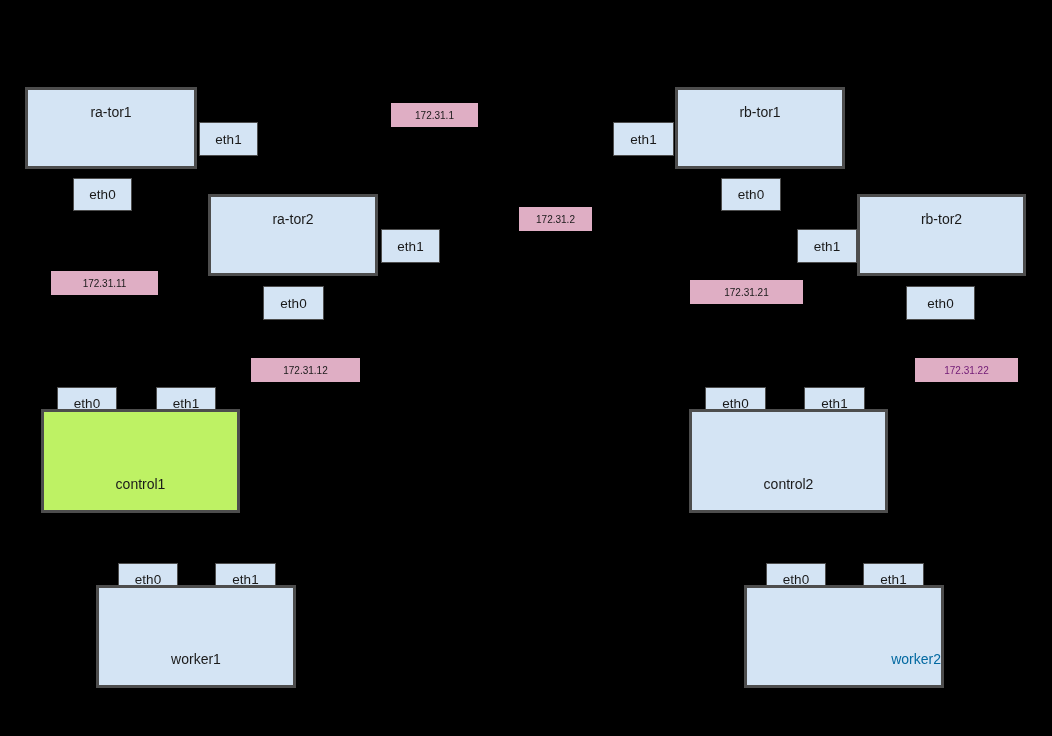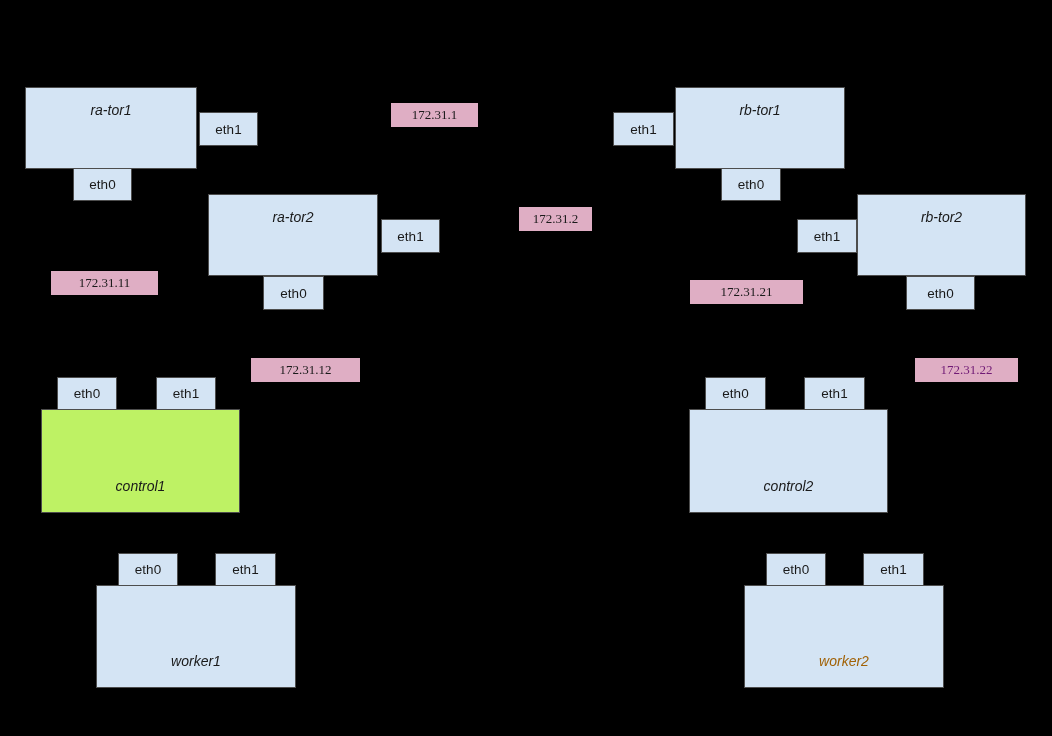--- a/index.html
+++ b/index.html
@@ -13,25 +13,24 @@
     width: 1052px;
     height: 736px;
     background: #000000;
     overflow: hidden;
     font-family: "Liberation Sans", sans-serif;
   }
   .node {
     position: absolute;
     box-sizing: border-box;
     background: #d4e4f4;
-    border: 1px solid #404040;
+    border: 3px solid #404040;
     color: #1a1a1a;
     font-size: 14px;
     z-index: 2;
-    font-style: italic;
   }
   .node-label {
     position: absolute;
     left: 0;
     width: 100%;
     text-align: center;
     color: #1a1a1a;
     font-size: 14px;
     white-space: nowrap;
   }
@@ -45,34 +44,34 @@
     box-sizing: border-box;
     background: #d4e4f4;
     border: 1px solid #4d4d4d;
     color: #1a1a1a;
     font-size: 13.5px;
     display: flex;
     align-items: center;
     justify-content: center;
     white-space: nowrap;
     z-index: 1;
+    margin-top: 10px;
   }
   .net {
     position: absolute;
     box-sizing: border-box;
     background: #dfaec4;
     color: #1a1a1a;
-    font-size: 13px;
+    font-size: 10px;
     display: flex;
     align-items: center;
     justify-content: center;
     white-space: nowrap;
     padding: 12px 5px;
     z-index: 3;
-    font-family: Liberation Serif, serif;
   }
 </style>
 </head>
 <body>
 
 <div id="canvas" style="background: rgb(0, 0, 0);">
     <div class="port" style="background: rgb(212, 228, 244); border-color: rgb(77, 77, 77); color: rgb(26, 26, 26); left: 199px; top: 112px; width: 59px; height: 34px;">eth1</div>
     <div class="port" style="background: rgb(212, 228, 244); border-color: rgb(77, 77, 77); color: rgb(26, 26, 26); left: 73px; top: 168px; width: 59px; height: 33px;">eth0</div>
     <div class="node switch" style="background: rgb(212, 228, 244); border-color: rgb(77, 77, 77); left: 25px; top: 87px; width: 172px; height: 82px;">
       <div class="node-label" style="color: rgb(26, 26, 26);">ra-tor1</div>
@@ -103,21 +102,21 @@
       <div class="node-label" style="color: rgb(26, 26, 26);">control2</div>
     </div>
     <div class="port" style="background: rgb(212, 228, 244); border-color: rgb(77, 77, 77); color: rgb(26, 26, 26); left: 118px; top: 553px; width: 60px; height: 33px;">eth0</div>
     <div class="port" style="background: rgb(212, 228, 244); border-color: rgb(77, 77, 77); color: rgb(26, 26, 26); left: 215px; top: 553px; width: 61px; height: 33px;">eth1</div>
     <div class="node host" style="background: rgb(212, 228, 244); border-color: rgb(77, 77, 77); left: 96px; top: 585px; width: 200px; height: 103px;">
       <div class="node-label" style="color: rgb(26, 26, 26);">worker1</div>
     </div>
     <div class="port" style="background: rgb(212, 228, 244); border-color: rgb(77, 77, 77); color: rgb(26, 26, 26); left: 766px; top: 553px; width: 60px; height: 33px;">eth0</div>
     <div class="port" style="background: rgb(212, 228, 244); border-color: rgb(77, 77, 77); color: rgb(26, 26, 26); left: 863px; top: 553px; width: 61px; height: 33px;">eth1</div>
     <div class="node host" style="background: rgb(212, 228, 244); border-color: rgb(77, 77, 77); left: 744px; top: 585px; width: 200px; height: 103px;">
-      <div class="node-label" style="color: #a16207;">worker2</div>
+      <div class="node-label" style="color: #0369a1; text-align: right;">worker2</div>
     </div>
     <div class="net" style="background: rgb(223, 174, 196); color: rgb(26, 26, 26); left: 391px; top: 103px; width: 87px; height: 22px;">172.31.1</div>
     <div class="net" style="background: rgb(223, 174, 196); color: rgb(26, 26, 26); left: 519px; top: 207px; width: 73px; height: 22px;">172.31.2</div>
     <div class="net" style="background: rgb(223, 174, 196); color: rgb(26, 26, 26); left: 51px; top: 271px; width: 107px; height: 22px;">172.31.11</div>
     <div class="net" style="background: rgb(223, 174, 196); color: rgb(26, 26, 26); left: 690px; top: 280px; width: 113px; height: 22px;">172.31.21</div>
     <div class="net" style="background: rgb(223, 174, 196); color: rgb(26, 26, 26); left: 251px; top: 358px; width: 109px; height: 22px;">172.31.12</div>
     <div class="net" style="background: rgb(223, 174, 196); color: #701a75; left: 915px; top: 358px; width: 103px; height: 20px;">172.31.22</div>
   </div>
 
 </body></html>

